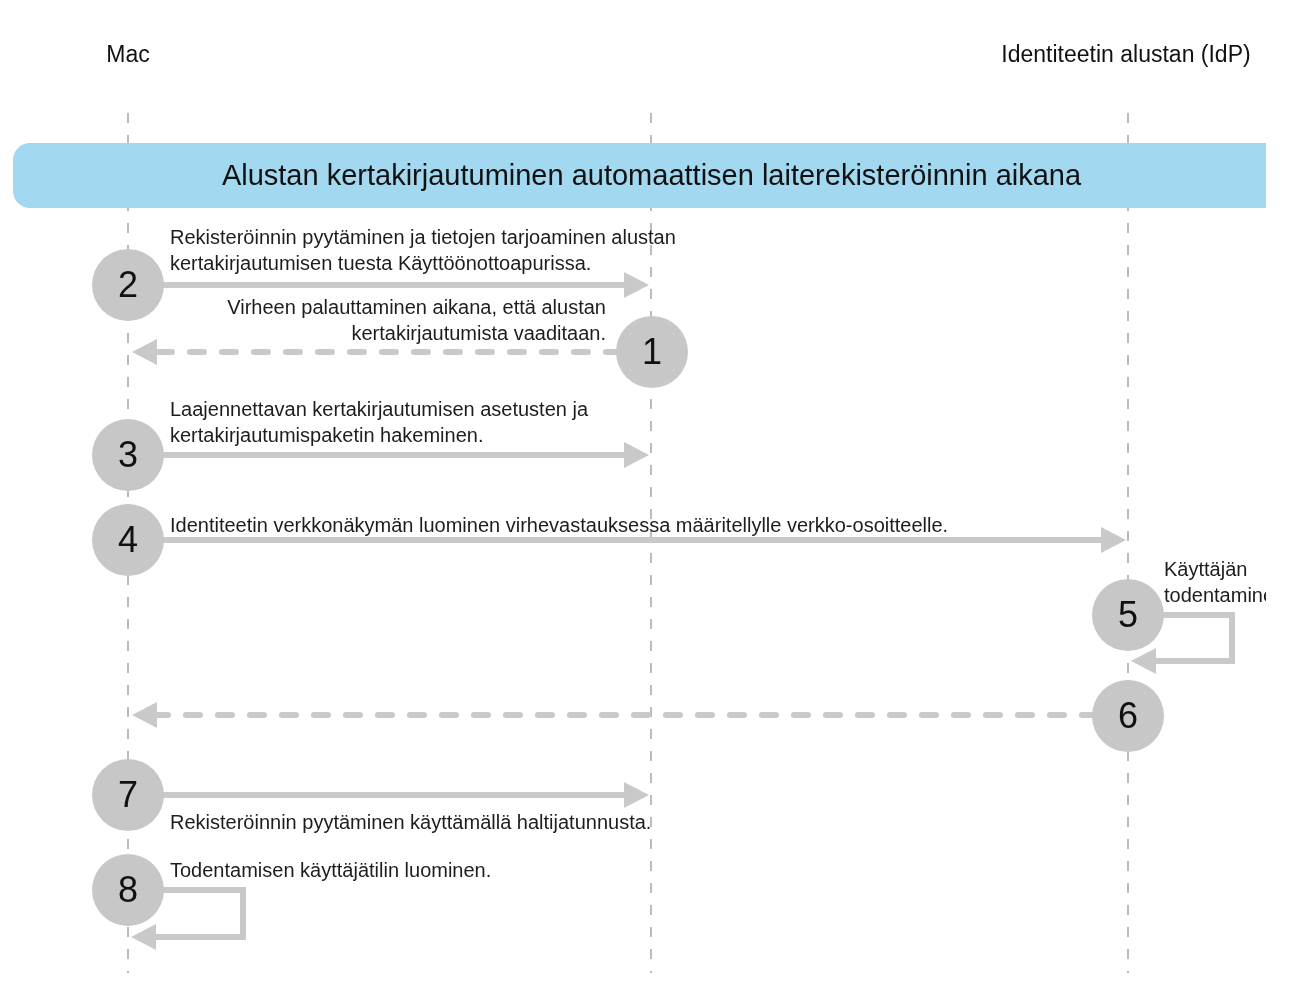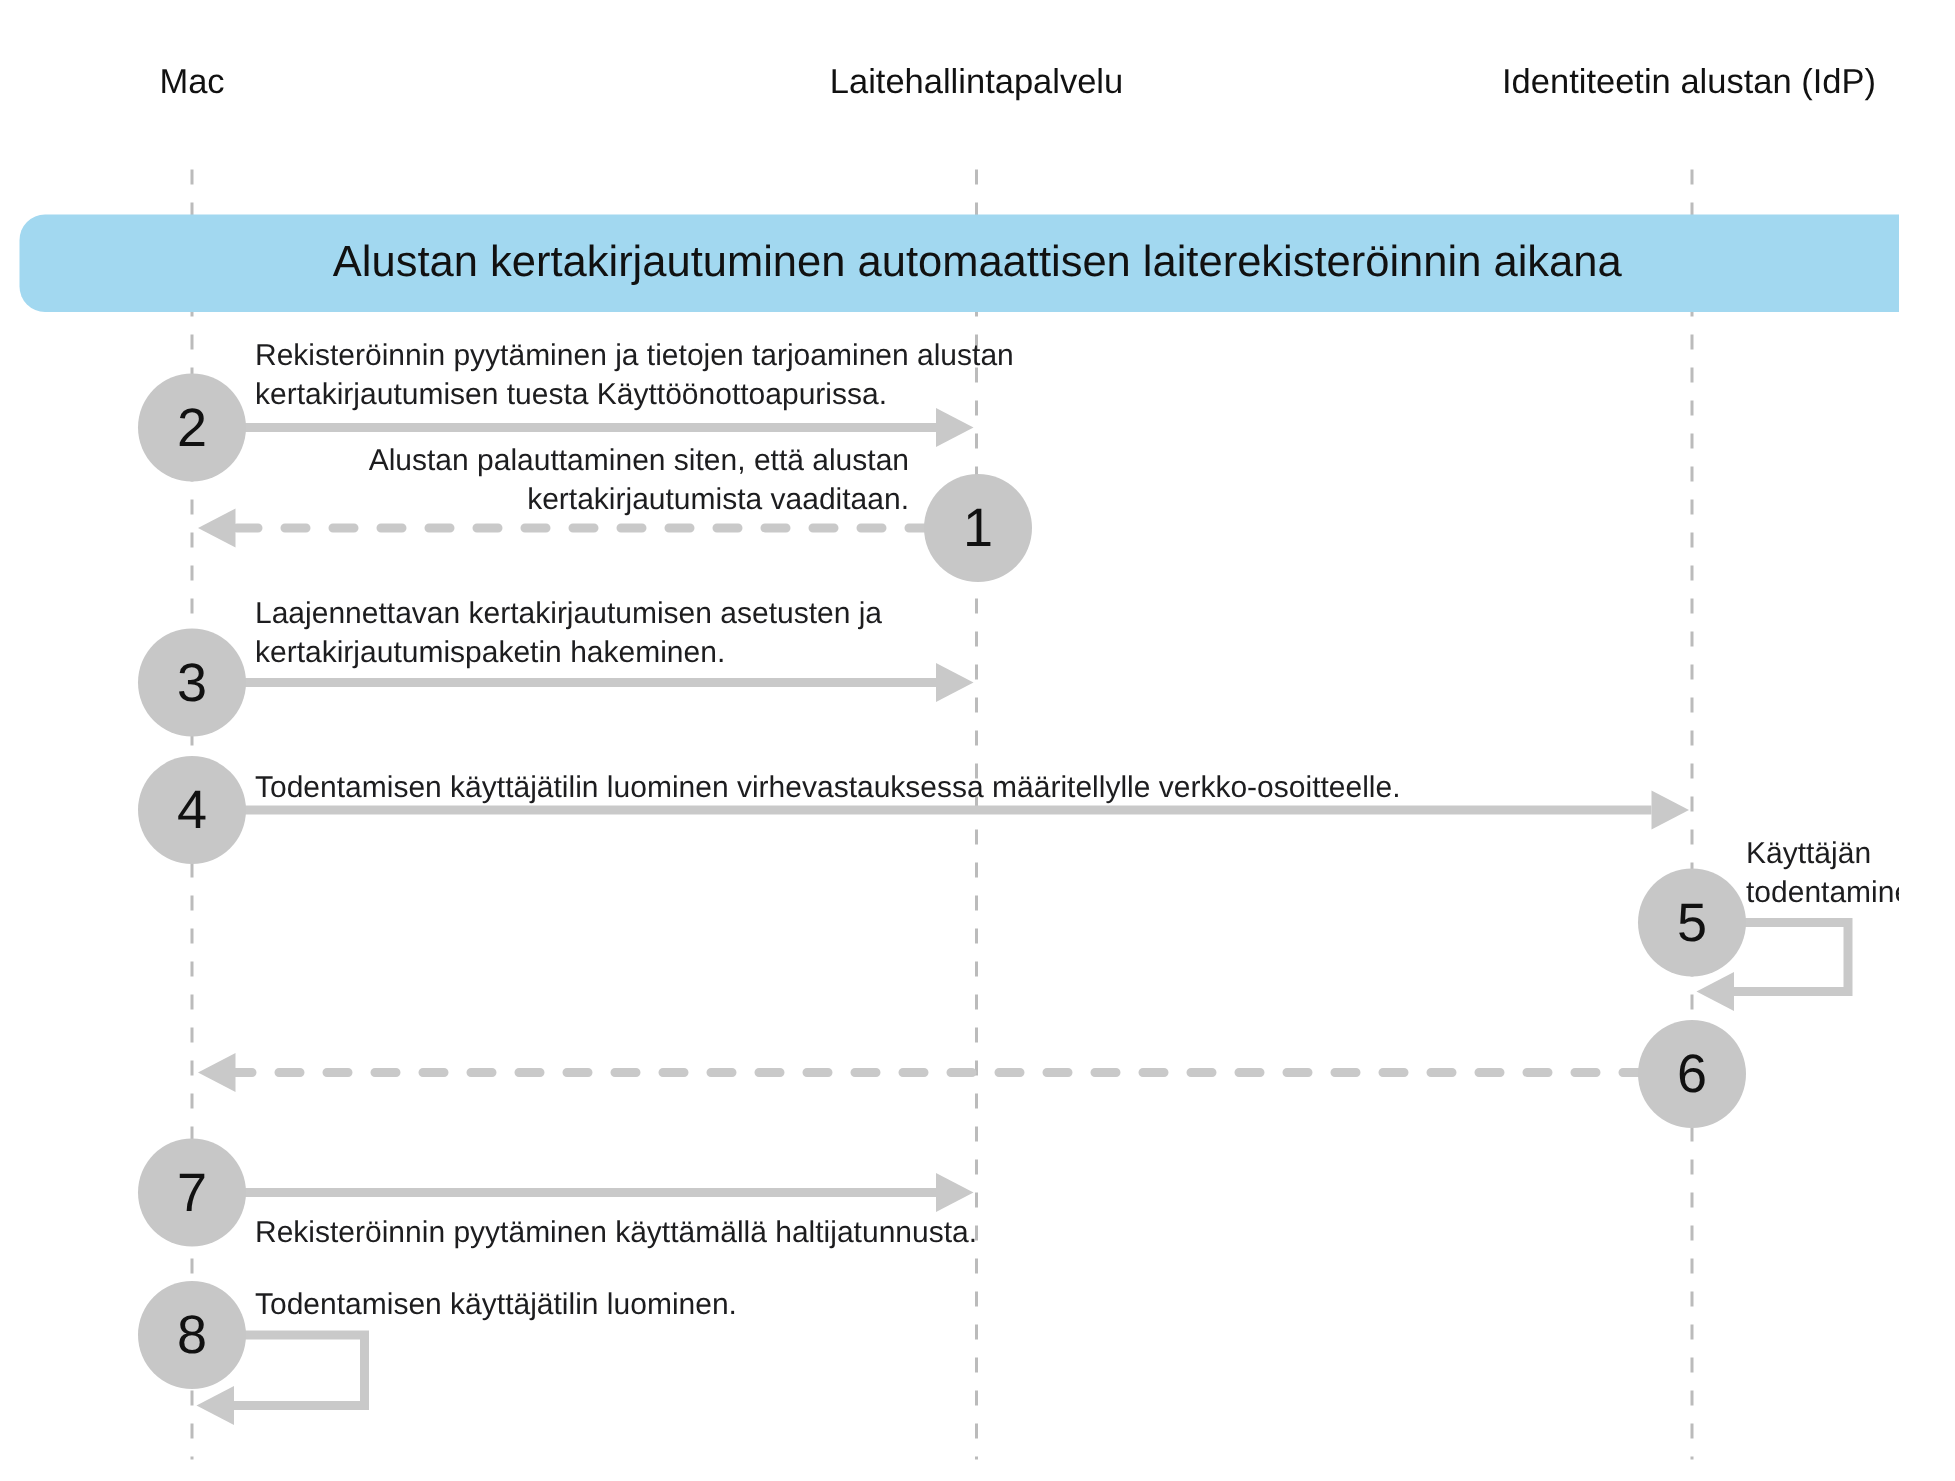--- a/index.html
+++ b/index.html
@@ -108,21 +108,20 @@
     <polygon points="157,702 157,728 132,715" fill="#c9c9c9"></polygon>
 
     <line x1="128" y1="795" x2="624" y2="795" stroke-width="6" stroke="#c9c9c9"></line>
     <polygon points="624,782 624,808 649,795" fill="#c9c9c9"></polygon>
 
     <path d="M 128 890 H 243 V 937 H 156" fill="none" stroke-width="6" stroke="#c9c9c9"></path>
     <polygon points="156,924 156,950 131,937" fill="#c9c9c9"></polygon>
   </svg>
 
   <div class="actor-label" style="left:128px;">Mac</div>
-  <div class="actor-label" style="left:651px;">Laitehallintapalvelu</div>
   <div class="actor-label" style="left:1126px;">Identiteetin alustan (IdP)</div>
 
   <div class="banner" style="background: rgb(162, 216, 240);">
     <span class="banner-text">Alustan kertakirjautuminen automaattisen laiterekisteröinnin aikana</span>
   </div>
 
   <div class="circle c-s2" style="background: rgb(199, 199, 199);">
     <span>2</span>
   </div>
   <div class="circle c-s1" style="background: rgb(199, 199, 199);">
@@ -141,20 +140,20 @@
     <span>6</span>
   </div>
   <div class="circle c-s7" style="background: rgb(199, 199, 199);">
     <span>7</span>
   </div>
   <div class="circle c-s8" style="background: rgb(199, 199, 199);">
     <span>8</span>
   </div>
 
   <div class="lbl lbl-s2">Rekisteröinnin pyytäminen ja tietojen tarjoaminen alustan kertakirjautumisen tuesta Käyttöönottoapurissa.</div>
-  <div class="lbl lbl-s1 alignr">Alustan palauttaminen siten, että alustan kertakirjautumista vaaditaan.</div>
+  <div class="lbl lbl-s1 alignr">Virheen palauttaminen aikana, että alustan kertakirjautumista vaaditaan.</div>
   <div class="lbl lbl-s3">Laajennettavan kertakirjautumisen asetusten ja kertakirjautumispaketin hakeminen.</div>
-  <div class="lbl lbl-s4 nowrap">Todentamisen käyttäjätilin luominen virhevastauksessa määritellylle verkko-osoitteelle.</div>
+  <div class="lbl lbl-s4 nowrap">Identiteetin verkkonäkymän luominen virhevastauksessa määritellylle verkko-osoitteelle.</div>
   <div class="lbl lbl-s5">Käyttäjän todentaminen.</div>
   <div class="lbl lbl-s7 nowrap">Rekisteröinnin pyytäminen käyttämällä haltijatunnusta.</div>
   <div class="lbl lbl-s8 nowrap">Todentamisen käyttäjätilin luominen.</div>
 
 </div>
 
 </body></html>

